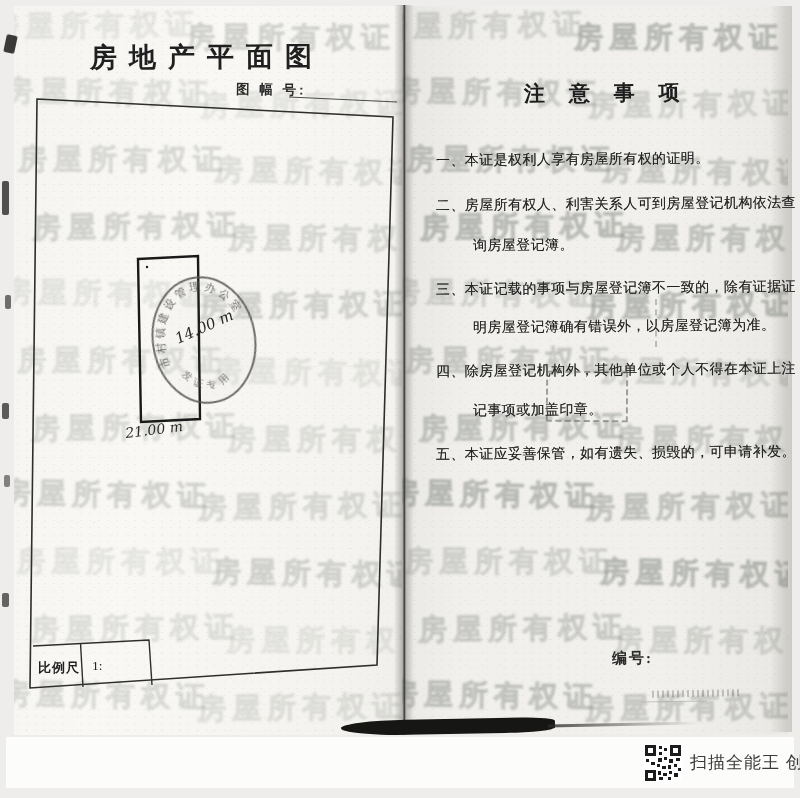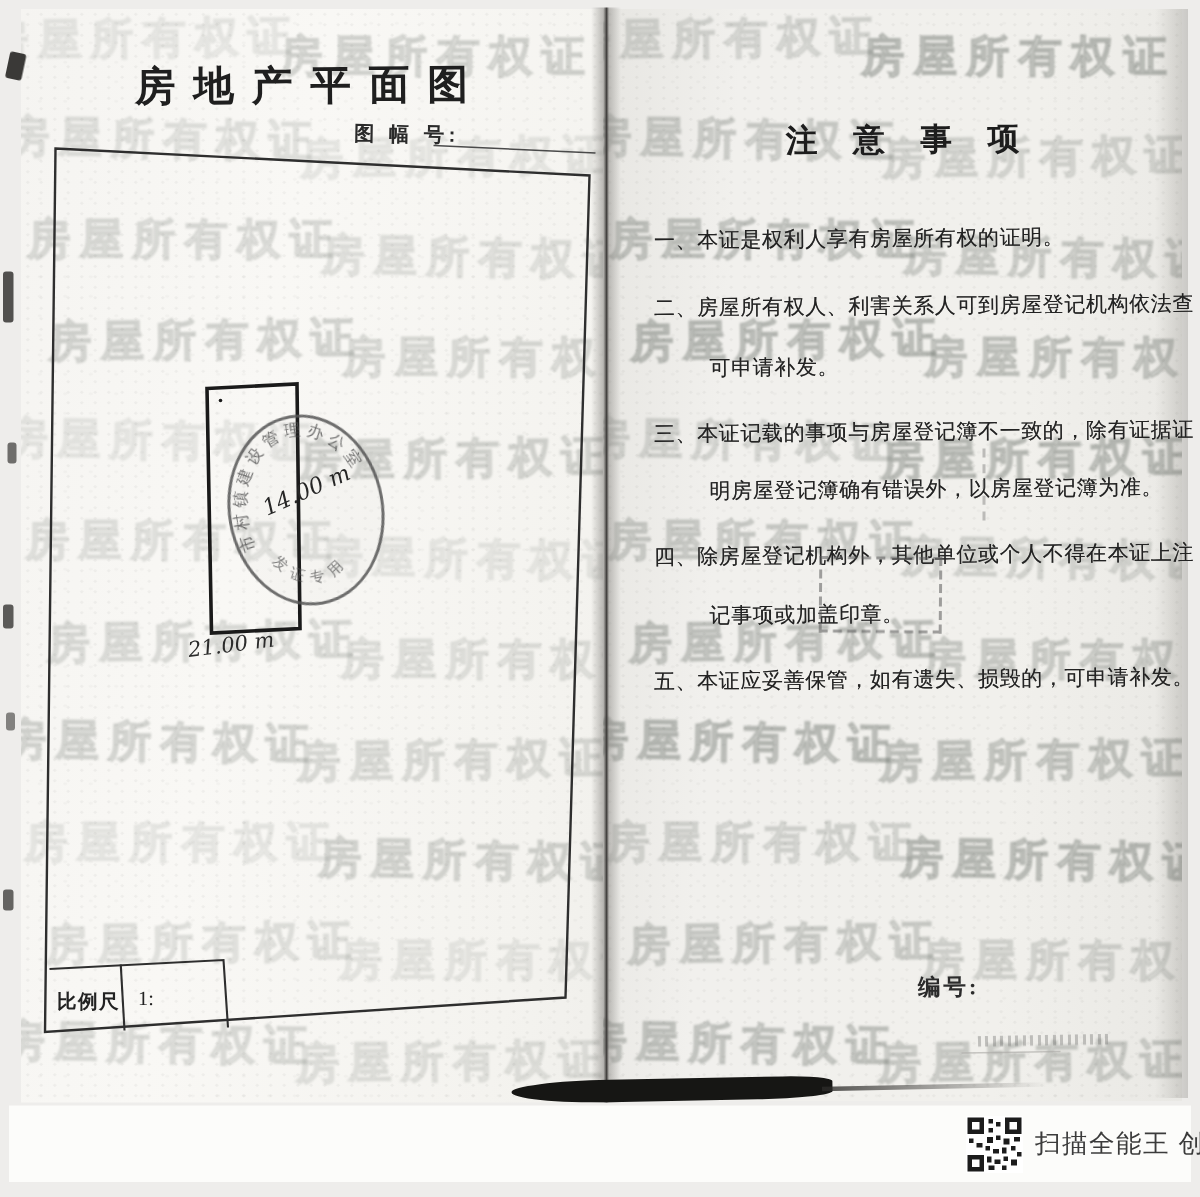--- a/index.html
+++ b/index.html
@@ -223,21 +223,21 @@
     </g>
 
     <text class="hand" x="178" y="344" font-size="15" fill="#262626" transform="rotate(-24 178 344)">14.00 m</text>
     <text class="hand" x="126" y="438" font-size="14" fill="#2b2b2b" transform="rotate(-7 126 438)">21.00 m</text>
   </svg>
 
   <div class="rp-title">注 意 事 项</div>
 
   <div class="note-line" style="left:436px;top:152px;">一、本证是权利人享有房屋所有权的证明。</div>
   <div class="note-line" style="left:436px;top:197px;">二、房屋所有权人、利害关系人可到房屋登记机构依法查</div>
-  <div class="note-line" style="left:473px;top:237px;">可申请补发。</div>
+  <div class="note-line" style="left:473px;top:237px;">询房屋登记簿。</div>
   <div class="note-line" style="left:436px;top:281px;">三、本证记载的事项与房屋登记簿不一致的，除有证据证</div>
   <div class="note-line" style="left:473px;top:319px;">明房屋登记簿确有错误外，以房屋登记簿为准。</div>
   <div class="note-line" style="left:436px;top:363px;">四、除房屋登记机构外，其他单位或个人不得在本证上注</div>
   <div class="note-line" style="left:473px;top:402px;">记事项或加盖印章。</div>
   <div class="note-line" style="left:436px;top:446px;">五、本证应妥善保管，如有遗失、损毁的，可申请补发。</div>
 
   <div class="serial">编号:</div>
 
   <div class="ghost-box"></div>
   <div class="ghost-dash-v"></div>

